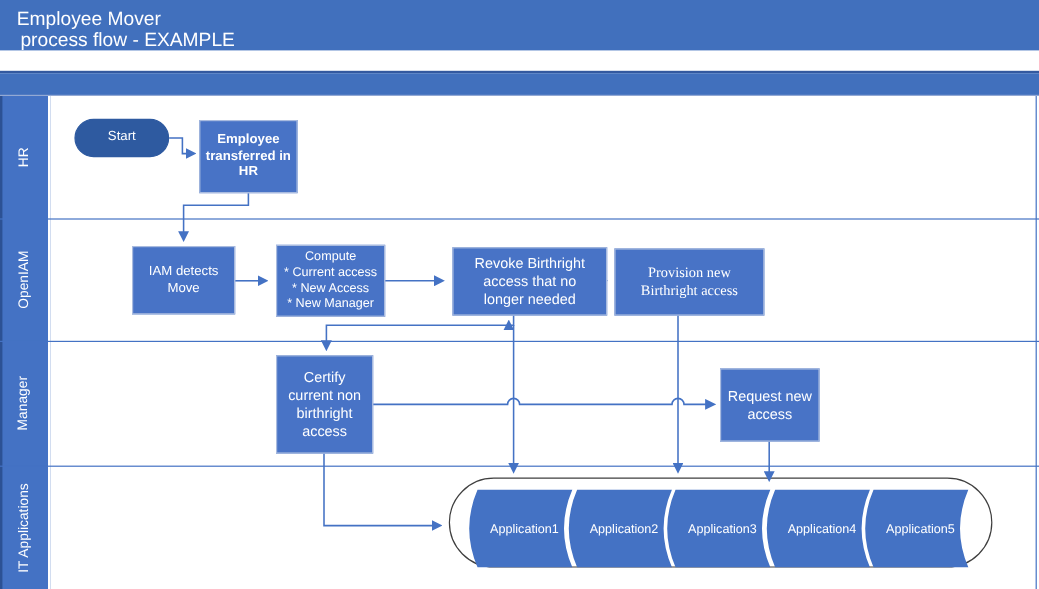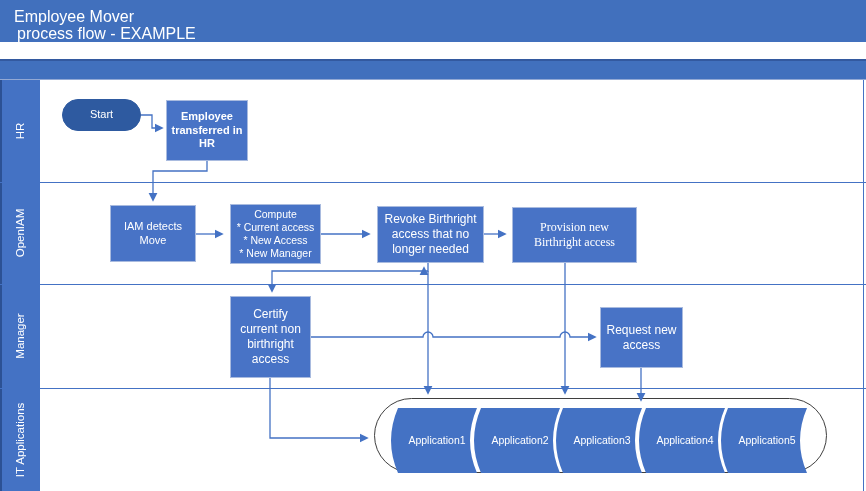--- a/index.html
+++ b/index.html
@@ -113,21 +113,21 @@
   <div class="node start" style="left:62px;top:99px;width:79px;height:32px;font-size:11px;">Start</div>
   <div class="node" style="left:166px;top:100px;width:82px;height:61px;font-size:11px;font-weight:bold;">Employee
 transferred in
 HR</div>
   <div class="node" style="left:110px;top:205px;width:86px;height:57px;font-size:11px;">IAM detects
 Move</div>
   <div class="node" style="left:230px;top:204px;width:91px;height:60px;font-size:10.5px;">Compute
 * Current access
 * New Access
 * New Manager</div>
-  <div class="node" style="left:377px;top:206px;width:107px;height:57px;font-size:12px;">Revoke Birthright
+  <div class="node" style="left:377px;top:206px;width:129px;height:57px;font-size:12px;">Revoke Birthright
 access that no
 longer needed</div>
   <div class="node" style="left:512px;top:207px;width:125px;height:56px;font-size:12px;font-family:Liberation Serif, serif;">Provision new
 Birthright access</div>
   <div class="node" style="left:230px;top:296px;width:81px;height:82px;font-size:12px;">Certify
 current non
 birthright
 access</div>
   <div class="node" style="left:600px;top:307px;width:83px;height:61px;font-size:12px;">Request new
 access</div>

